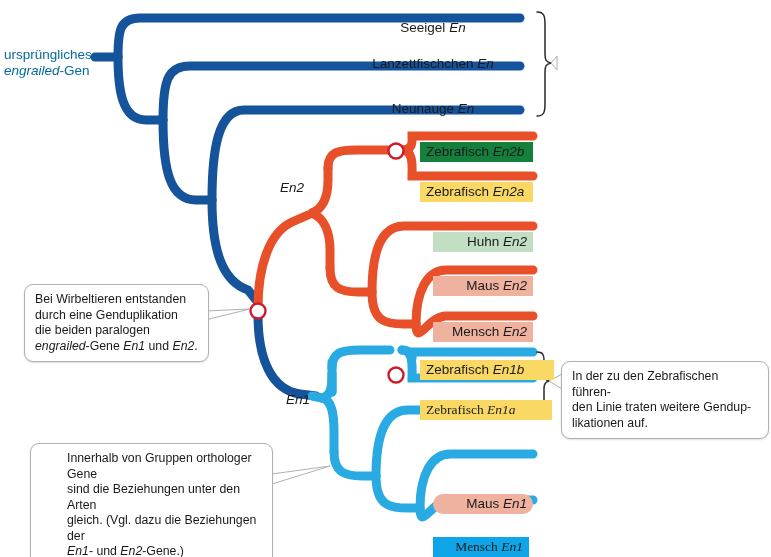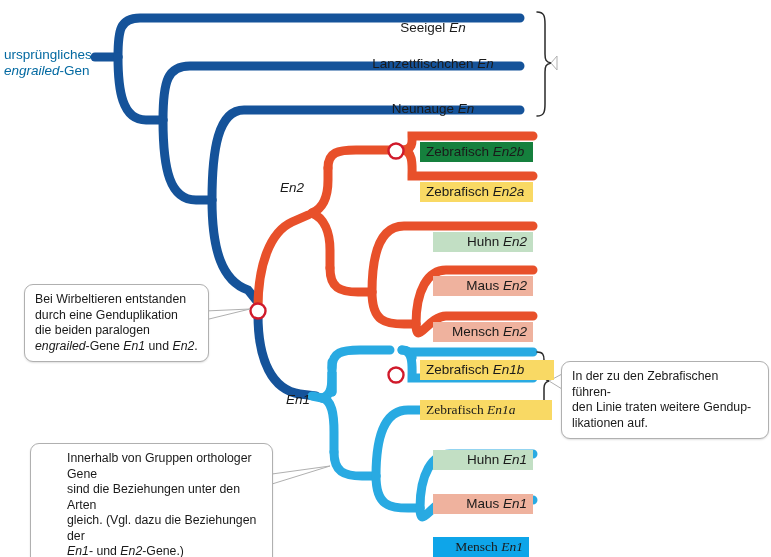--- a/index.html
+++ b/index.html
@@ -215,25 +215,21 @@
   </div>
 
   <div class="leaf-label boxed-left" style="left:420px; top:360px; width:134px; background:#f9d964;">
     <span>Zebrafisch</span>
     <i>En1b</i>
   </div>
   <div class="leaf-label boxed-left" style="left:420px; top:400px; width:132px; background:#f9d964;font-family:Liberation Serif, serif;">
     <span>Zebrafisch</span>
     <i>En1a</i>
   </div>
-  <div class="leaf-label boxed-right" style="left:433px; top:450px; width:100px; background:#c2dfc4;">
-    <span>Huhn</span>
-    <i>En1</i>
-  </div>
-  <div class="leaf-label boxed-right" style="left:433px; top:494px; width:100px; background:#efb29e;">
+  <div class="leaf-label boxed-right" style="left:433px; top:494px; width:100px; background:#efb29e;border-radius:10px;">
     <span>Maus</span>
     <i>En1</i>
   </div>
   <div class="leaf-label boxed-right" style="left:433px; top:537px; width:96px; background:#0ea5e9;font-family:Liberation Serif, serif;">
     <span>Mensch</span>
     <i>En1</i>
   </div>
 
 
   <div class="callout" style="left:24px; top:284px; width:185px;">

